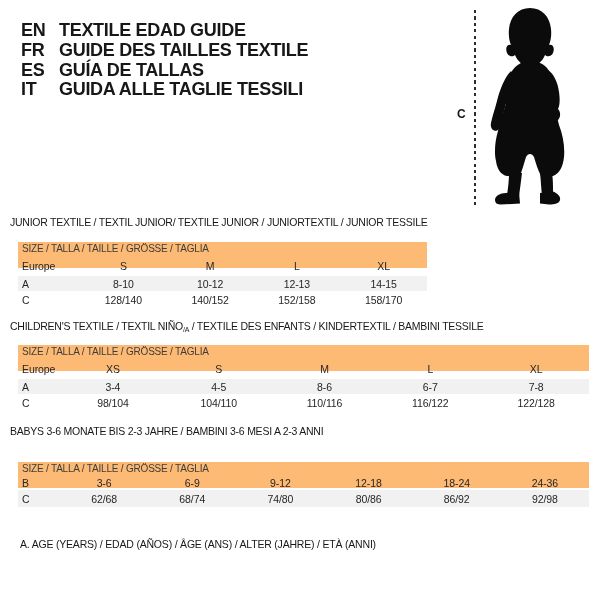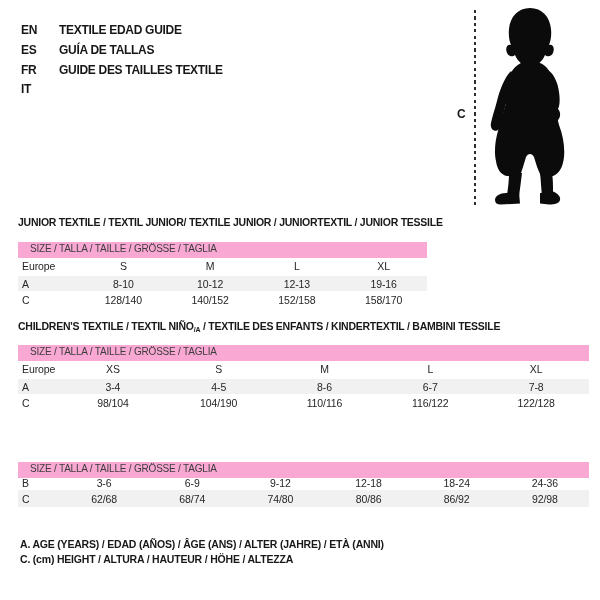--- a/index.html
+++ b/index.html
@@ -2,66 +2,67 @@
 <html><head>
 <meta charset="utf-8">
 <style>
   html,body{margin:0;padding:0;background:#fff;}
   #page{
     position:relative;width:600px;height:600px;background:#ffffff;overflow:hidden;
     font-family:"Liberation Sans","DejaVu Sans",sans-serif;color:#1f1f1f;
   }
   
   .lang-list{position:absolute;left:21px;top:21px;}
-  .lang-row{display:flex;line-height:19.8px;font-weight:bold;font-size:12px;letter-spacing:-0.3px;color:#171717;}
+  .lang-row{display:flex;line-height:19.8px;font-weight:bold;font-size:18px;letter-spacing:-0.3px;color:#171717;}
   .lang-code{width:38px;}
   
   .measure-line{position:absolute;left:474px;top:10px;width:2px;height:197px;
     background:repeating-linear-gradient(to bottom,#2d2d2d 0 3.2px,transparent 3.2px 6.4px);}
   .measure-label{position:absolute;left:457px;top:107px;font-weight:bold;font-size:12px;color:#171717;}
   .silhouette{position:absolute;left:484px;top:7px;}
   
-  .sec-title{position:absolute;left:18px;font-weight:bold;font-size:10.5px;letter-spacing:-0.25px;color:#181818;white-space:nowrap;}
+  .sec-title{position:absolute;left:10px;font-weight:normal;font-size:10.5px;letter-spacing:-0.25px;color:#181818;white-space:nowrap;}
   .sub{font-size:7px;vertical-align:-2px;}
   
-  .size-bar{position:absolute;left:18px;height:16px;background:#f9a8d4;
-    font-size:10px;line-height:13px;padding-left:12px;color:#3d3d3d;letter-spacing:-0.2px;box-sizing:border-box;}
+  .size-bar{position:absolute;left:18px;height:26px;background:#fdba74;
+    font-size:10px;line-height:13px;padding-left:4px;color:#3d3d3d;letter-spacing:-0.2px;box-sizing:border-box;}
   
   .tbl-wrap{position:absolute;left:18px;}
   table.size-table{border-collapse:collapse;table-layout:fixed;width:100%;}
   table.size-table td{font-size:10.5px;color:#262626;text-align:center;padding:0;vertical-align:middle;letter-spacing:-0.1px;}
   table.size-table td.lbl{text-align:left;padding-left:4px;}
   table.size-table tr:nth-child(even){background:#f1f1f1;}
   tr.r-tall{height:21px;}
   tr.r-mid{height:15px;}
   tr.r-last{height:17px;}
   
   .footnotes{position:absolute;left:20px;top:537px;}
-  .footnote{font-weight:bold;font-size:10.5px;letter-spacing:-0.2px;line-height:15.3px;color:#181818;white-space:nowrap;}
+  .footnote{font-weight:normal;font-size:10.5px;letter-spacing:-0.2px;line-height:15.3px;color:#181818;white-space:nowrap;}
 </style>
 </head>
 <body>
 
 <div id="page">
 
   <div class="lang-list">
     <div class="lang-row">
       <span class="lang-code">EN</span>
       <span class="lang-label">TEXTILE EDAD GUIDE</span>
     </div>
     <div class="lang-row">
+      <span class="lang-code">FR</span>
+      <span class="lang-label">GUIDE DES TAILLES TEXTILE</span>
+    </div>
+    <div class="lang-row">
       <span class="lang-code">ES</span>
       <span class="lang-label">GUÍA DE TALLAS</span>
     </div>
     <div class="lang-row">
-      <span class="lang-code">FR</span>
-      <span class="lang-label">GUIDE DES TAILLES TEXTILE</span>
-    </div>
-    <div class="lang-row">
       <span class="lang-code">IT</span>
+      <span class="lang-label">GUIDA ALLE TAGLIE TESSILI</span>
     </div>
   </div>
 
   <div class="measure-line"></div>
   <div class="measure-label">C</div>
   <svg class="silhouette" width="92" height="198" viewBox="0 0 92 198" xmlns="http://www.w3.org/2000/svg">
     <g fill="#0b0b0b">
 
       <path d="M46,1 C34,1 26,10 25,22 C24.4,28 25,33 27,38
                C23,37 21,41 23,46 C25,50 29,50 31,48
@@ -113,21 +114,21 @@
           <td>S</td>
           <td>M</td>
           <td>L</td>
           <td>XL</td>
         </tr>
         <tr class="r-mid">
           <td class="lbl">A</td>
           <td>8-10</td>
           <td>10-12</td>
           <td>12-13</td>
-          <td>19-16</td>
+          <td>14-15</td>
         </tr>
         <tr class="r-last">
           <td class="lbl">C</td>
           <td>128/140</td>
           <td>140/152</td>
           <td>152/158</td>
           <td>158/170</td>
         </tr>
       </tbody>
     </table>
@@ -158,30 +159,31 @@
           <td class="lbl">A</td>
           <td>3-4</td>
           <td>4-5</td>
           <td>8-6</td>
           <td>6-7</td>
           <td>7-8</td>
         </tr>
         <tr class="r-last">
           <td class="lbl">C</td>
           <td>98/104</td>
-          <td>104/190</td>
+          <td>104/110</td>
           <td>110/116</td>
           <td>116/122</td>
           <td>122/128</td>
         </tr>
       </tbody>
     </table>
   </div>
 
   <div class="sec-title" style="top:424px;line-height:15.5px;">
+    <div>BABYS 3-6 MONATE BIS 2-3 JAHRE / BAMBINI 3-6 MESI A 2-3 ANNI</div>
   </div>
   <div class="size-bar" style="top:462px;width:571px;">SIZE / TALLA / TAILLE / GRÖSSE / TAGLIA</div>
   <div class="tbl-wrap" style="top:475px;width:571px;">
     <table class="size-table">
       <colgroup>
           <col style="width:42px">
           <col>
           <col>
           <col>
           <col>
@@ -206,16 +208,15 @@
           <td>80/86</td>
           <td>86/92</td>
           <td>92/98</td>
         </tr>
       </tbody>
     </table>
   </div>
 
   <div class="footnotes">
     <div class="footnote">A. AGE (YEARS) / EDAD (AÑOS) / ÂGE (ANS) / ALTER (JAHRE) / ETÀ (ANNI)</div>
-    <div class="footnote">C. (cm) HEIGHT / ALTURA / HAUTEUR / HÖHE / ALTEZZA</div>
   </div>
 
 </div>
 
 </body></html>

